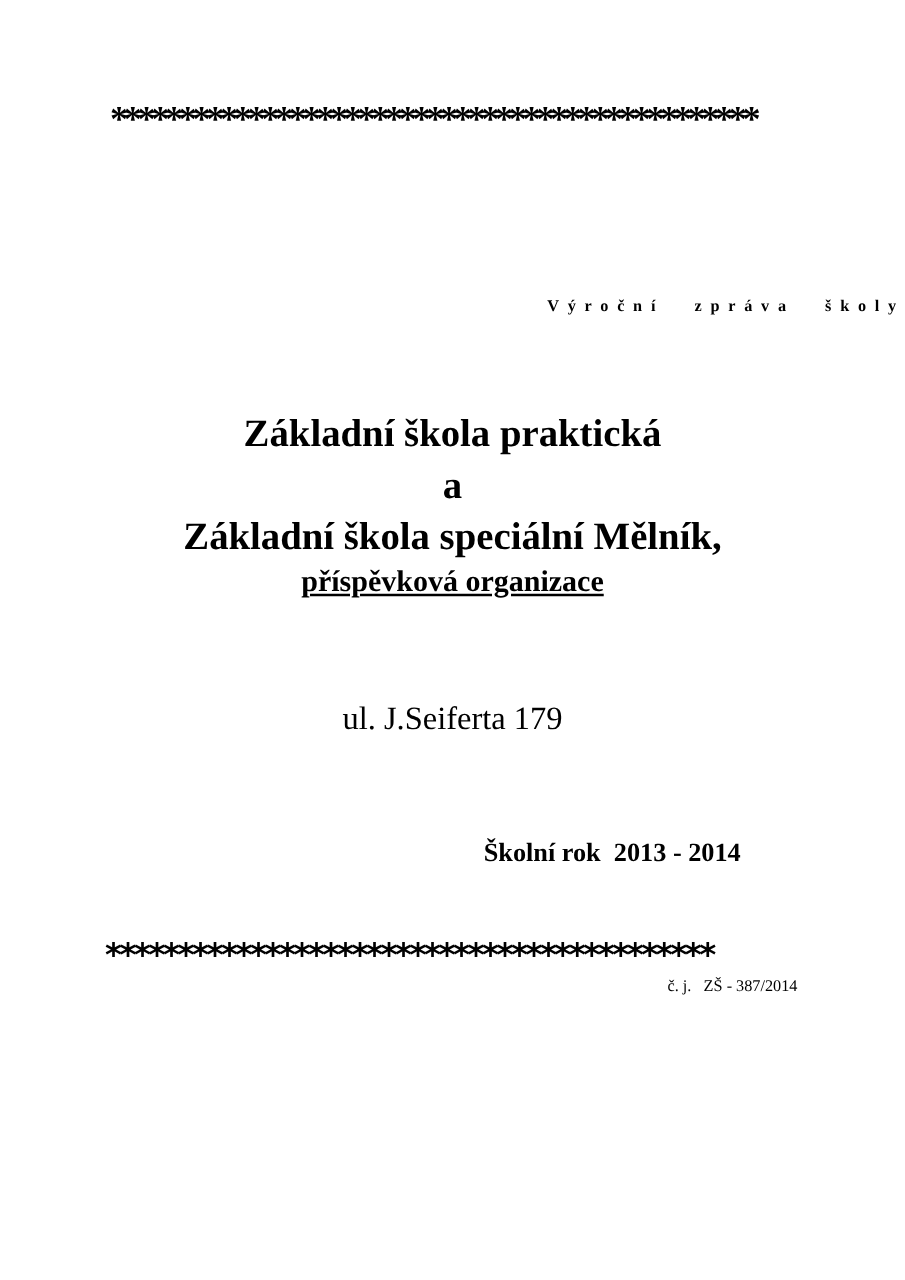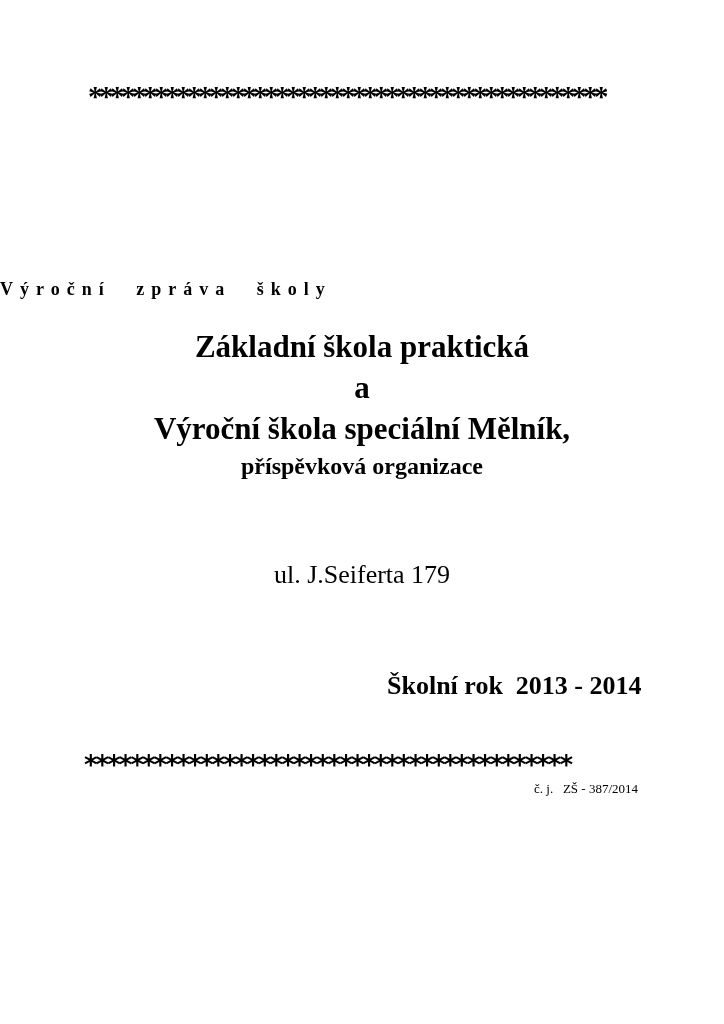--- a/index.html
+++ b/index.html
@@ -32,61 +32,61 @@
     font-family: "DejaVu Sans", sans-serif;
     font-weight: 700;
     font-size: 26px;
     letter-spacing: -2px;
   }
   .header-title {
     position: absolute;
     left: 0;
     right: 0;
     top: 237px;
-    text-align: left;
+    text-align: right;
     font-weight: 700;
-    font-size: 18px;
+    font-size: 13px;
     letter-spacing: 7px;
     word-spacing: 14px;
     line-height: 1.2;
-    margin-top: 42px;
   }
   .title-block {
     position: absolute;
     left: 0;
     right: 0;
     top: 326px;
     text-align: center;
     font-weight: 700;
   }
   .title-main {
     font-size: 31px;
     line-height: 41px;
   }
   .title-sub {
     font-size: 24px;
     line-height: 35px;
+    text-decoration: underline;
   }
   .address {
     position: absolute;
     left: 0;
     right: 0;
     top: 512px;
     text-align: center;
     font-weight: 400;
     font-size: 26px;
     line-height: 25px;
     white-space: pre;
   }
   .school-year {
     position: absolute;
     left: 387px;
     top: 670px;
     font-weight: 700;
-    font-size: 26px;
+    font-size: 21px;
     white-space: pre;
     line-height: 1.2;
   }
   .ref-number {
     position: absolute;
     right: 86px;
     top: 781px;
     font-weight: 400;
     font-size: 13px;
     white-space: pre;
@@ -99,21 +99,21 @@
 
 <div class="page" style="color: rgb(0, 0, 0);">
 
   <div class="sep sep-top">***********************************************</div>
 
   <div class="header-title">Výroční zpráva školy</div>
 
   <div class="title-block">
     <div class="title-main">Základní škola praktická</div>
     <div class="title-main">a</div>
-    <div class="title-main">Výroční škola speciální Mělník,</div>
+    <div class="title-main">Základní škola speciální Mělník,</div>
     <div class="title-sub">příspěvková organizace</div>
   </div>
 
   <div class="address">
     <div>ul. J.Seiferta 179</div>
   </div>
 
   <div class="school-year">Školní rok  2013 - 2014</div>
 
   <div class="sep sep-bottom">******************************************</div>

